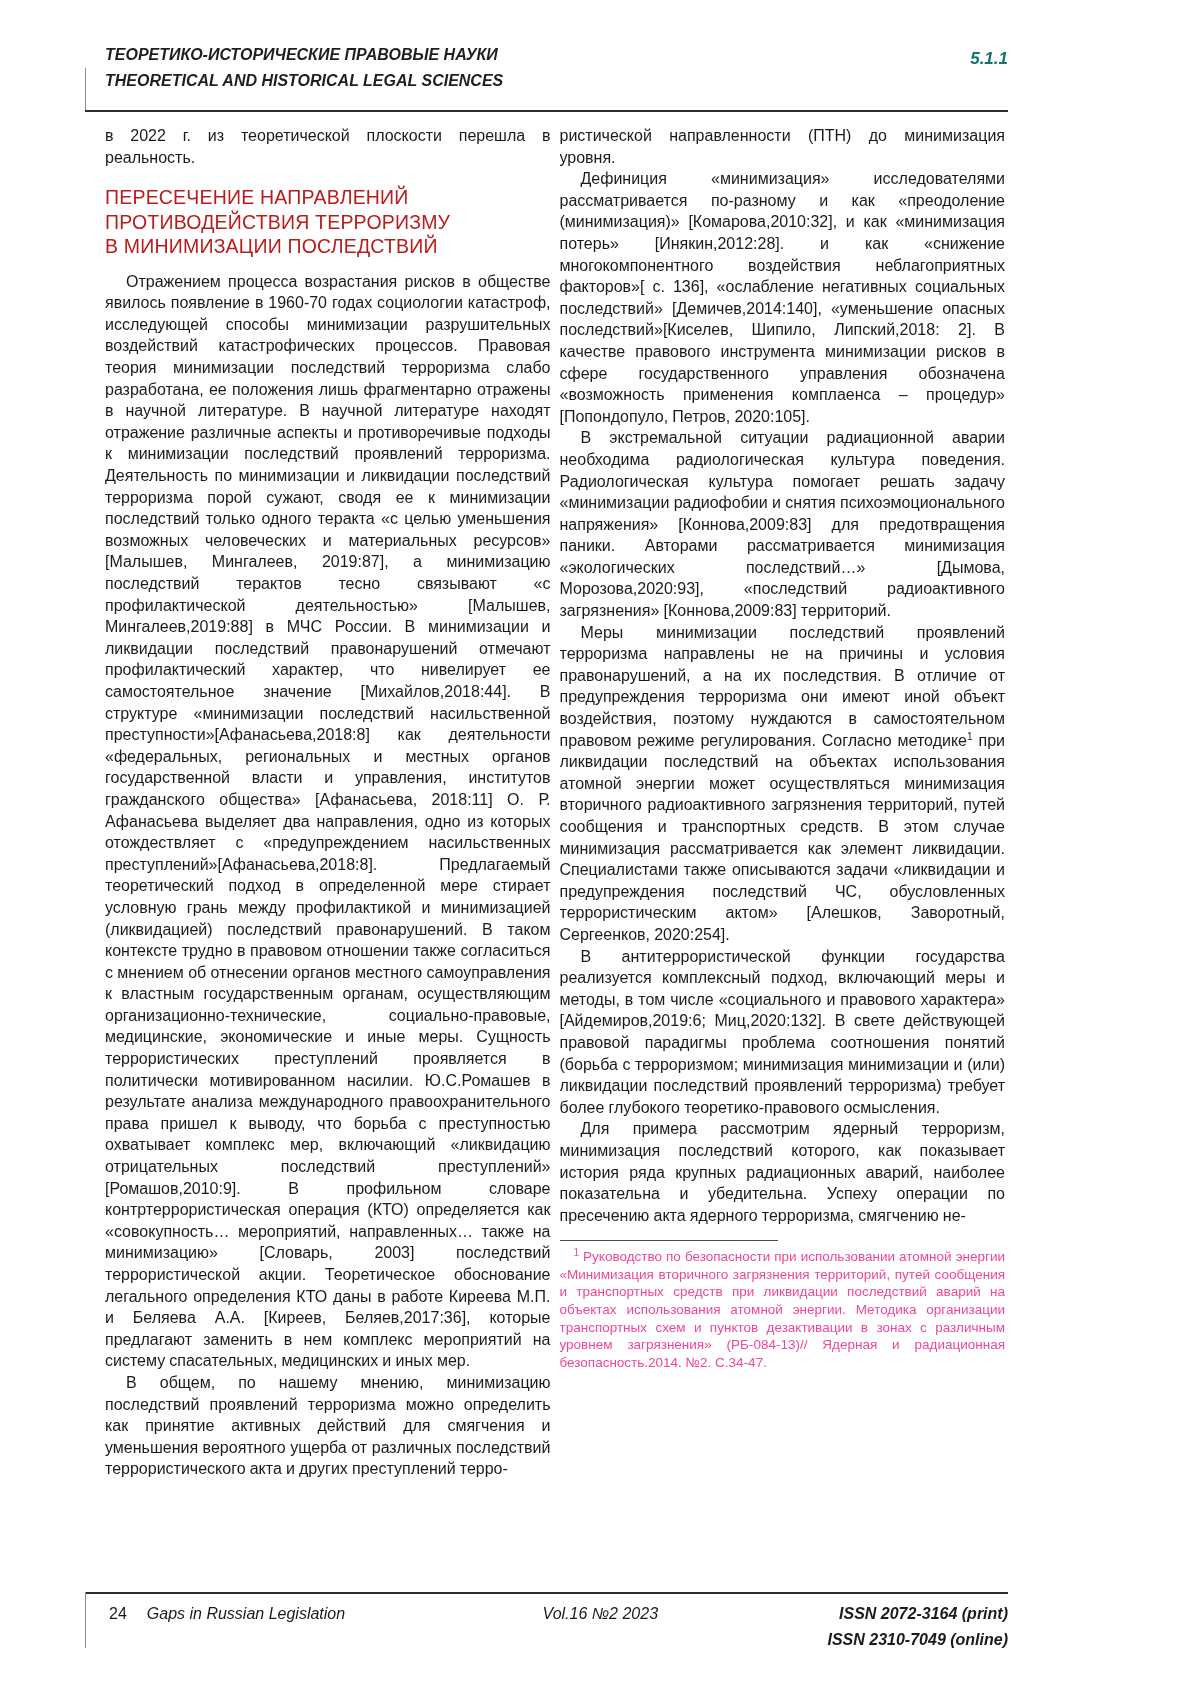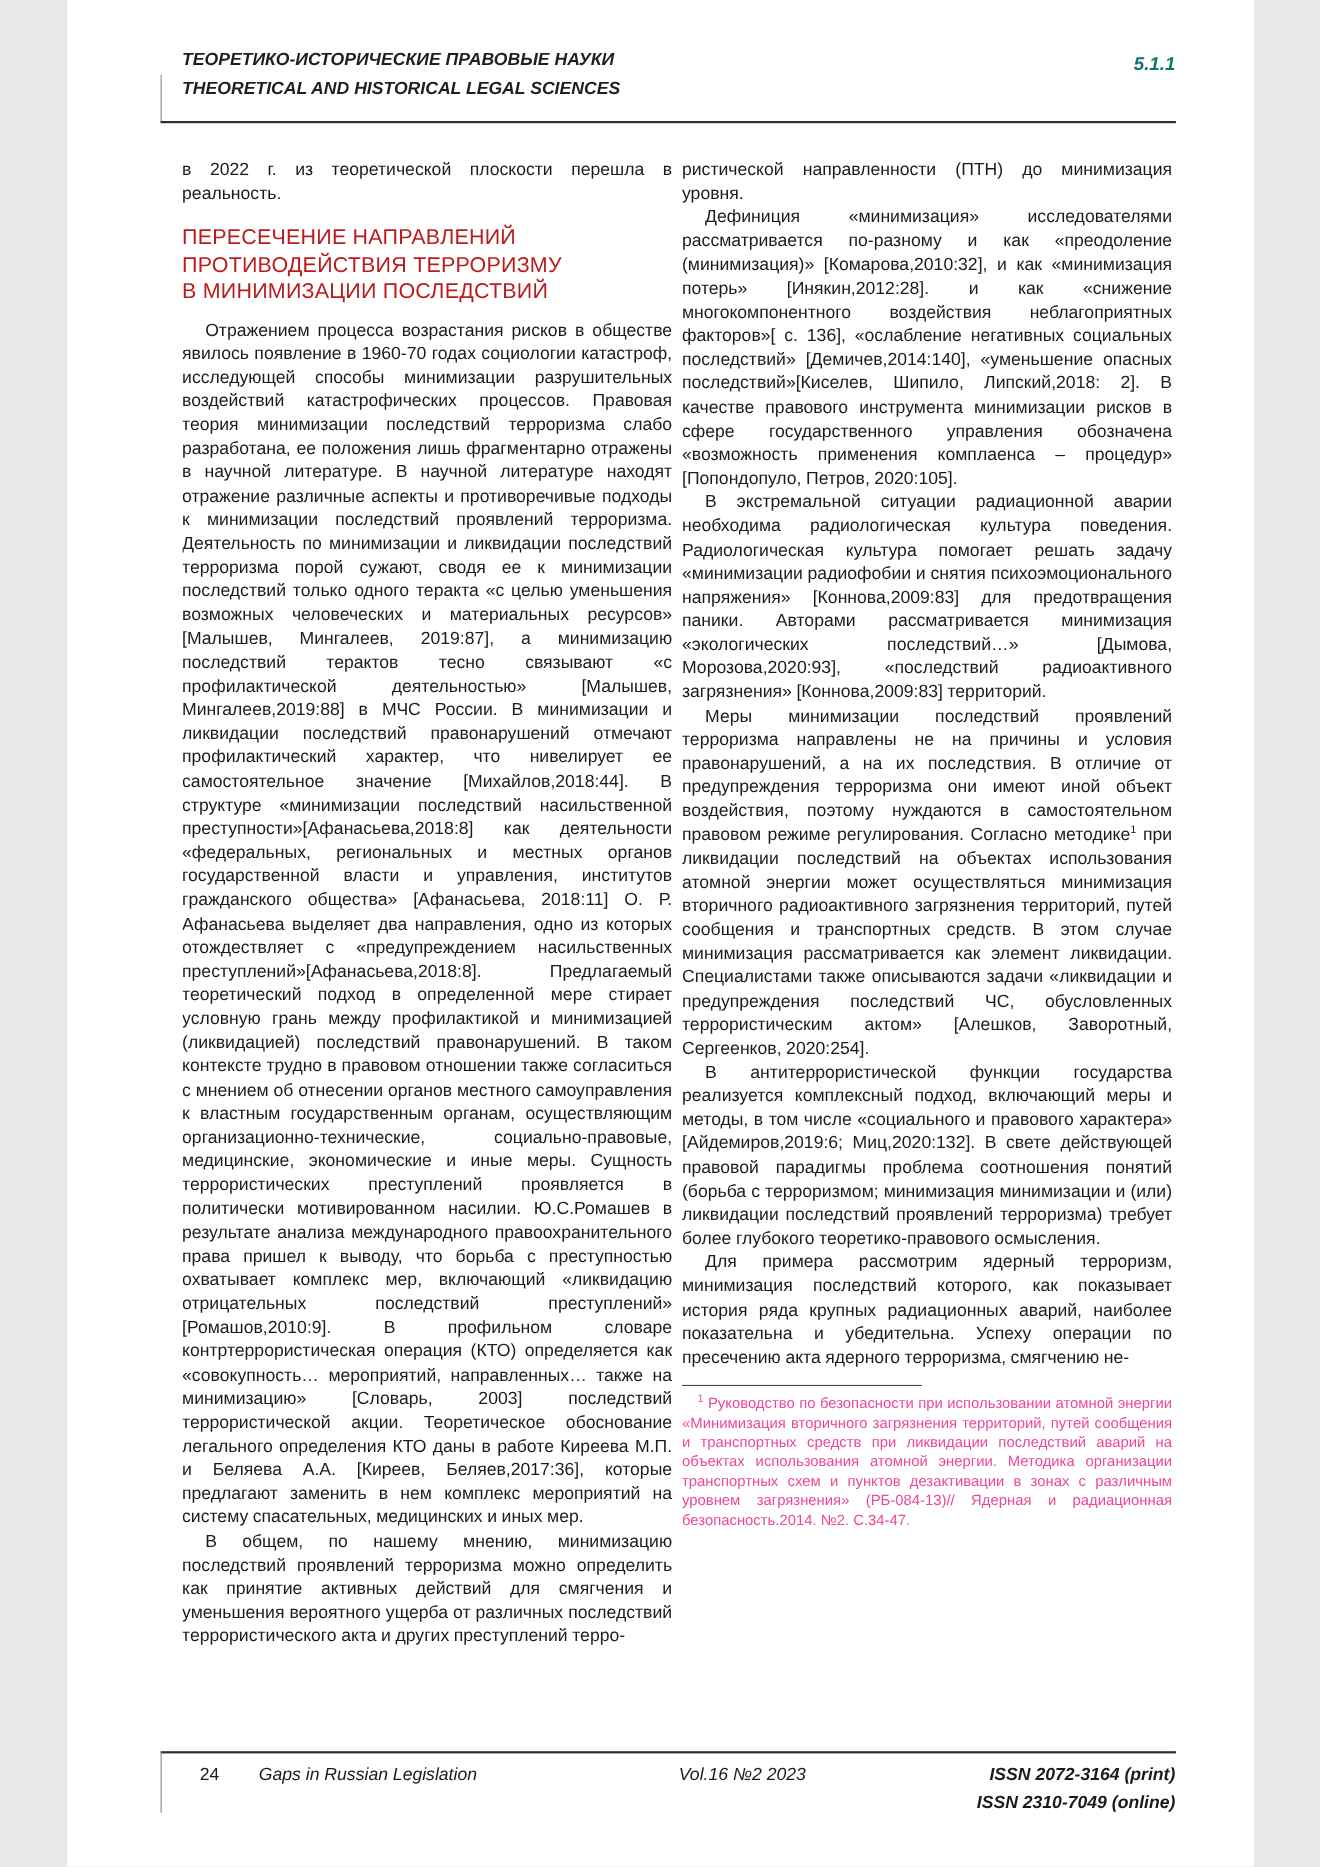--- a/index.html
+++ b/index.html
@@ -2,21 +2,21 @@
 <html lang="ru"><head>
 <meta charset="utf-8">
 <style>
   html, body {
     margin: 0;
     padding: 0;
     background: #e8e8e8;
   }
   .page {
     position: relative;
-    width: 1079px;
+    width: 1200px;
     height: 1697px;
     background: #ffffff;
     margin: 0 auto;
     overflow: hidden;
     font-family: "Liberation Sans", sans-serif;
     color: #1b1b1b;
     text-decoration: underline;
   }
 
   
@@ -60,21 +60,21 @@
     top: 68px;
     width: 1px;
     height: 44px;
     background: #8a8a8a;
   }
 
   
   .columns {
     position: absolute;
     left: 105px;
-    top: 144px;
+    top: 125px;
     width: 900px;
     display: flex;
     gap: 9px;
   }
   .col {
     flex: 1 1 0;
     min-width: 0;
     max-height: 1448px;
     overflow: hidden;
   }
@@ -144,23 +144,23 @@
     left: 85px;
     top: 1601px;
     width: 923px;
     display: flex;
     justify-content: space-between;
     align-items: flex-start;
     font-size: 16px;
     line-height: 26px;
   }
   .page-footer .left-group {
-    margin-left: 36px;
-    display: flex;
-    gap: 36px;
+    margin-left: 24px;
+    display: flex;
+    gap: 20px;
     white-space: nowrap;
   }
   .page-footer .page-number { font-style: normal; }
   .page-footer .journal-title { font-style: italic; }
   .page-footer .issue {
     font-style: italic;
     white-space: nowrap;
     padding-left: 60px;
   }
   .page-footer .issn-group {

